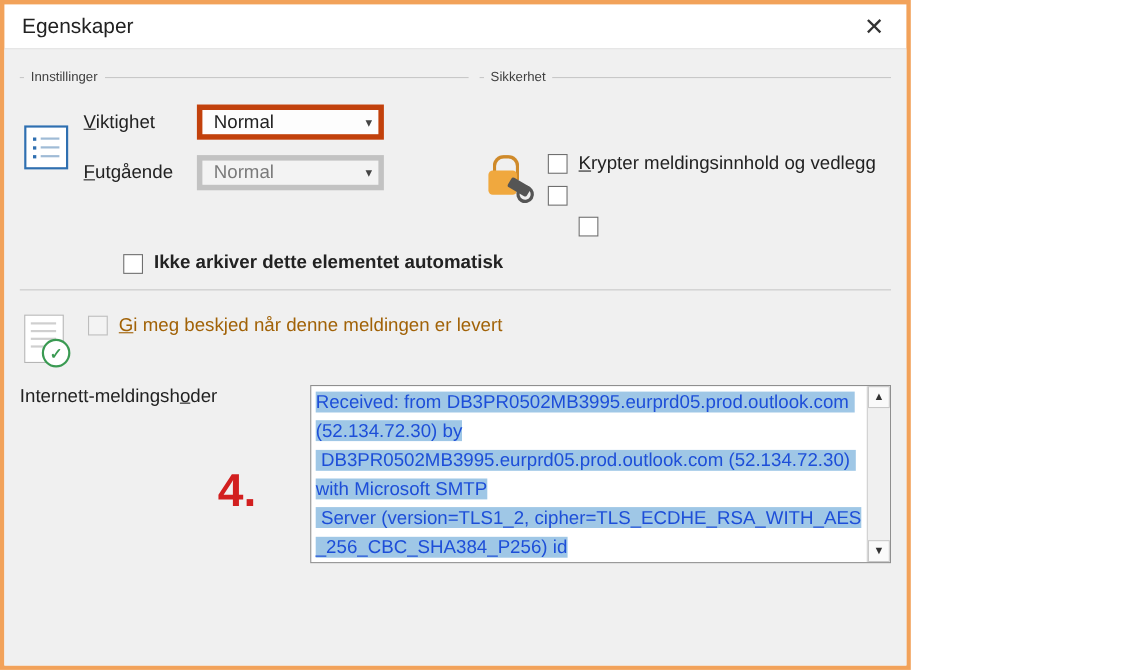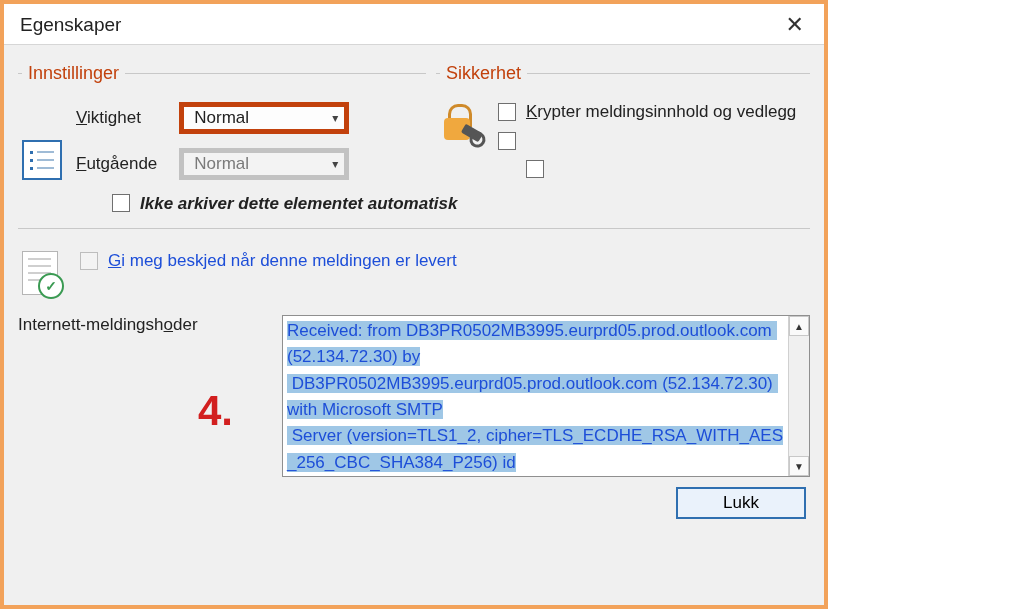--- a/index.html
+++ b/index.html
@@ -64,32 +64,32 @@
     border-right: none;
     border-bottom: none;
     margin-top: 8px;
     padding-left: 4px;
     padding-right: 4px;
     padding-bottom: 2px;
   }
   fieldset > legend {
     padding: 0 6px;
     background: #f0f0f0;
-    font-size: 18px;
-    color: #c2410c;
+    font-size: 12px;
+    color: #404040;
   }
   .settings-group {
     flex: 0 0 400px;
   }
   .security-group {
     flex: 1;
   }
   .settings-inner {
     display: flex;
-    align-items: flex-end;
+    align-items: center;
     gap: 14px;
   }
   .list-icon {
     width: 40px;
     height: 40px;
     flex: 0 0 40px;
     border: 2px solid #2f6fb0;
     background: #fff;
     box-sizing: border-box;
     padding: 6px 6px;
@@ -161,20 +161,21 @@
     background:#555; transform: rotate(30deg); border-radius:2px;
   }
   .lock-key::before{
     content:""; position:absolute; right:-6px; top:0; width:10px; height:10px;
     border:3px solid #555; border-radius:50%;
   }
   .security-inner {
     display: flex;
     gap: 16px;
     align-items: flex-start;
+    margin-top: 44px;
   }
   .checklist {
     display: flex;
     flex-direction: column;
     gap: 10px;
   }
   .check-row {
     display: flex;
     align-items: center;
     gap: 10px;
@@ -187,26 +188,25 @@
     height: 18px;
     border: 1px solid #6f6f6f;
     background: #fff;
     box-sizing: border-box;
     flex: 0 0 18px;
   }
   .chkb.disabled {
     border-color: #bdbdbd;
     background: #f3f3f3;
   }
-  .disabled-text { color: #1d4ed8; }
+  .disabled-text { color: #a16207; }
   .u { text-decoration: underline; text-decoration-thickness: 1px; }
   .archive-row {
-    display:flex; align-items:flex-start; gap:10px;
+    display:flex; align-items:flex-end; gap:10px;
     padding: 10px 0 4px 94px;
-    font-style: italic;
   }
   .receipt-inner {
     display:flex; align-items:flex-start; gap:18px; padding-top:4px;
   }
   .receipt-icon {
     width:40px; height:46px; flex:0 0 40px;
     position:relative;
   }
   .receipt-page {
     position:absolute; left:0; top:0; width:34px; height:42px;
@@ -382,18 +382,15 @@
  DB3PR0502MB3995.eurprd05.prod.outlook.com (52.134.72.30) with Microsoft SMTP
  Server (version=TLS1_2, cipher=TLS_ECDHE_RSA_WITH_AES_256_CBC_SHA384_P256) id
  15.20.323.15 via Mailbox Transport; Wed, 20 Dec 2017 15:20:43 +0000</span></div>
         <div class="headers-scroll">
           <div class="sb-btn">▲</div>
           <div class="sb-btn">▼</div>
         </div>
       </div>
     </div>
 
-    <div class="footer-row">
-      <button class="btn">Lukk</button>
-    </div>
 
   </div>
 </div>
 
 </body></html>

